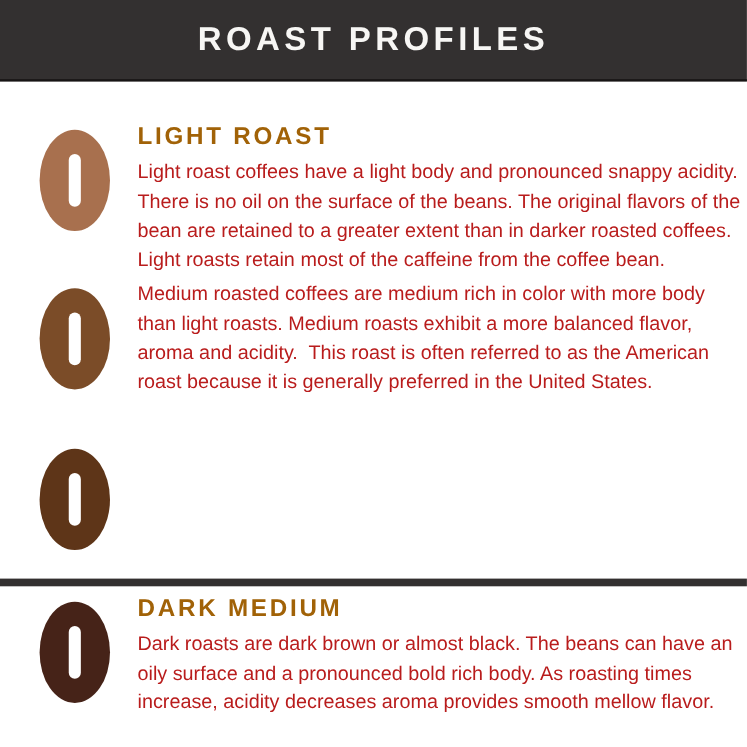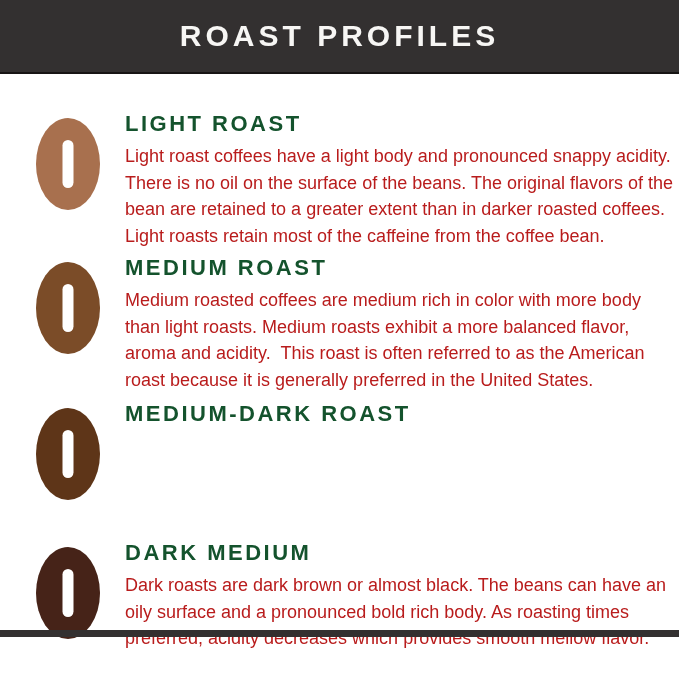--- a/index.html
+++ b/index.html
@@ -4,21 +4,21 @@
 <style>
   html, body { margin: 0; padding: 0; }
   body {
     width: 679px; height: 679px;
     background: #ffffff;
     font-family: "Liberation Sans", sans-serif;
     overflow: hidden;
   }
   .page {
     position: relative;
-    width: 679px; height: 637px;
+    width: 679px; height: 533px;
     background: #ffffff;
   }
   
   .header-bar {
     position: absolute;
     top: 0; left: 0; right: 0;
     height: 72px;
     background: #333030;
     border-bottom: 2px solid #171514;
     display: flex;
@@ -62,21 +62,21 @@
     background: #ffffff;
     border-radius: 6px;
   }
   .text-col { flex: 1 1 auto; min-width: 0; }
   .text-col h2 {
     margin: 0 0 5px 0;
     font-size: 22px;
     line-height: 28px;
     font-weight: bold;
     letter-spacing: 2.5px;
-    color: #14532d;
+    color: #a16207;
   }
   .text-col p {
     margin: 0;
     font-size: 18px;
     line-height: 26.5px;
     color: #b91c1c;
     white-space: pre;
   }
   
   .footer-bar {
@@ -110,48 +110,46 @@
     </div>
   </section>
 
   <section class="roast-section sec-2">
     <div class="bean-col">
       <div class="bean" style="background-color: rgb(123, 76, 40);">
         <div class="crease"></div>
       </div>
     </div>
     <div class="text-col">
-      <h2>MEDIUM ROAST</h2>
       <p>Medium roasted coffees are medium rich in color with more body
 than light roasts. Medium roasts exhibit a more balanced flavor,
 aroma and acidity.  This roast is often referred to as the American
 roast because it is generally preferred in the United States.</p>
     </div>
   </section>
 
   <section class="roast-section sec-3">
     <div class="bean-col">
       <div class="bean" style="background-color: rgb(94, 53, 24);">
         <div class="crease"></div>
       </div>
     </div>
     <div class="text-col">
-      <h2>MEDIUM-DARK ROAST</h2>
     </div>
   </section>
 
   <section class="roast-section sec-4">
     <div class="bean-col">
       <div class="bean" style="background-color: rgb(70, 35, 24);">
         <div class="crease"></div>
       </div>
     </div>
     <div class="text-col">
       <h2>DARK MEDIUM</h2>
       <p>Dark roasts are dark brown or almost black. The beans can have an
 oily surface and a pronounced bold rich body. As roasting times
-preferred, acidity decreases which provides smooth mellow flavor.</p>
+increase, acidity decreases aroma provides smooth mellow flavor.</p>
     </div>
   </section>
 
   <footer class="footer-bar" style="background-color: rgb(51, 48, 48);"></footer>
 
 </div>
 
 </body></html>

